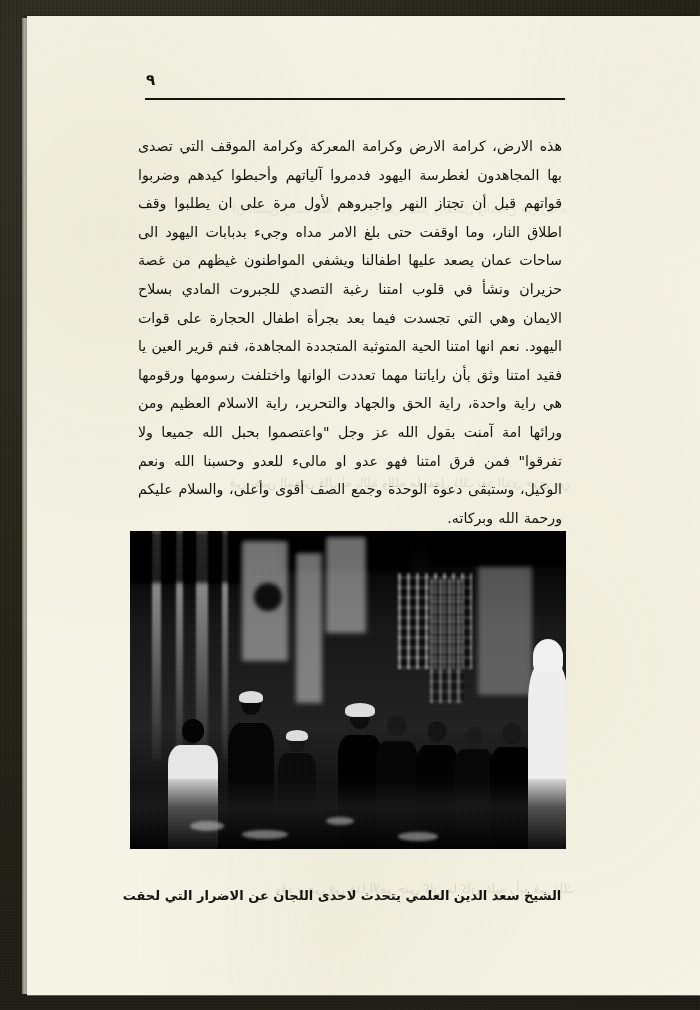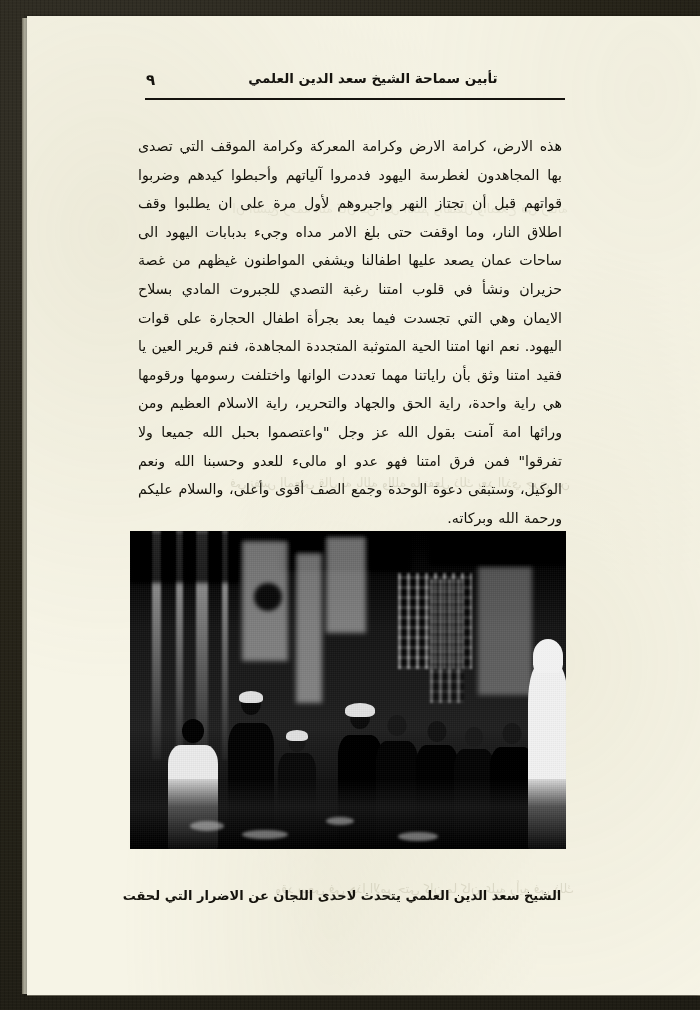--- a/index.html
+++ b/index.html
@@ -253,21 +253,20 @@
 <div class="page-sheet">
   <div class="paper-grain"></div>
 </div>
 
 <div class="bleed-through" id="bleed-side">ان الشيخ رحمه الله كان من اهل العلم والفضل والصلاح في زمانه</div>
 <div class="bleed-through" id="bleed-upper">في نفس المعنى قال له بالله والله ما تفعل ذلك بعد الذي جرى من</div>
 <div class="bleed-through" id="bleed-lower">وقد سعى في هذا الامر حتى كان ما كان عليه رأيه في ذلك</div>
 
 <div class="header-band">
   <div class="page-number">٩</div>
-  <div class="header-title">تأبين سماحة الشيخ سعد الدين العلمي</div>
 </div>
 <div class="header-rule"></div>
 
 <div class="body-text">
   <p>هذه الارض، كرامة الارض وكرامة المعركة وكرامة الموقف التي تصدى بها المجاهدون لغطرسة اليهود فدمروا آلياتهم وأحبطوا كيدهم وضربوا قواتهم قبل أن تجتاز النهر واجبروهم لأول مرة على ان يطلبوا وقف اطلاق النار، وما اوقفت حتى بلغ الامر مداه وجيء بدبابات اليهود الى ساحات عمان يصعد عليها اطفالنا ويشفي المواطنون غيظهم من غصة حزيران ونشأ في قلوب امتنا رغبة التصدي للجبروت المادي بسلاح الايمان وهي التي تجسدت فيما بعد بجرأة اطفال الحجارة على قوات اليهود. نعم انها امتنا الحية المتوثبة المتجددة المجاهدة، فنم قرير العين يا فقيد امتنا وثق بأن راياتنا مهما تعددت الوانها واختلفت رسومها ورقومها هي راية واحدة، راية الحق والجهاد والتحرير، راية الاسلام العظيم ومن ورائها امة آمنت بقول الله عز وجل "واعتصموا بحبل الله جميعا ولا تفرقوا" فمن فرق امتنا فهو عدو او مالىء للعدو وحسبنا الله ونعم الوكيل، وستبقى دعوة الوحدة وجمع الصف أقوى وأعلى، والسلام عليكم ورحمة الله وبركاته.</p>
 </div>
 
 <div class="photo-frame">
   <div class="photo-canvas">
     <div class="ph-bg"></div>

